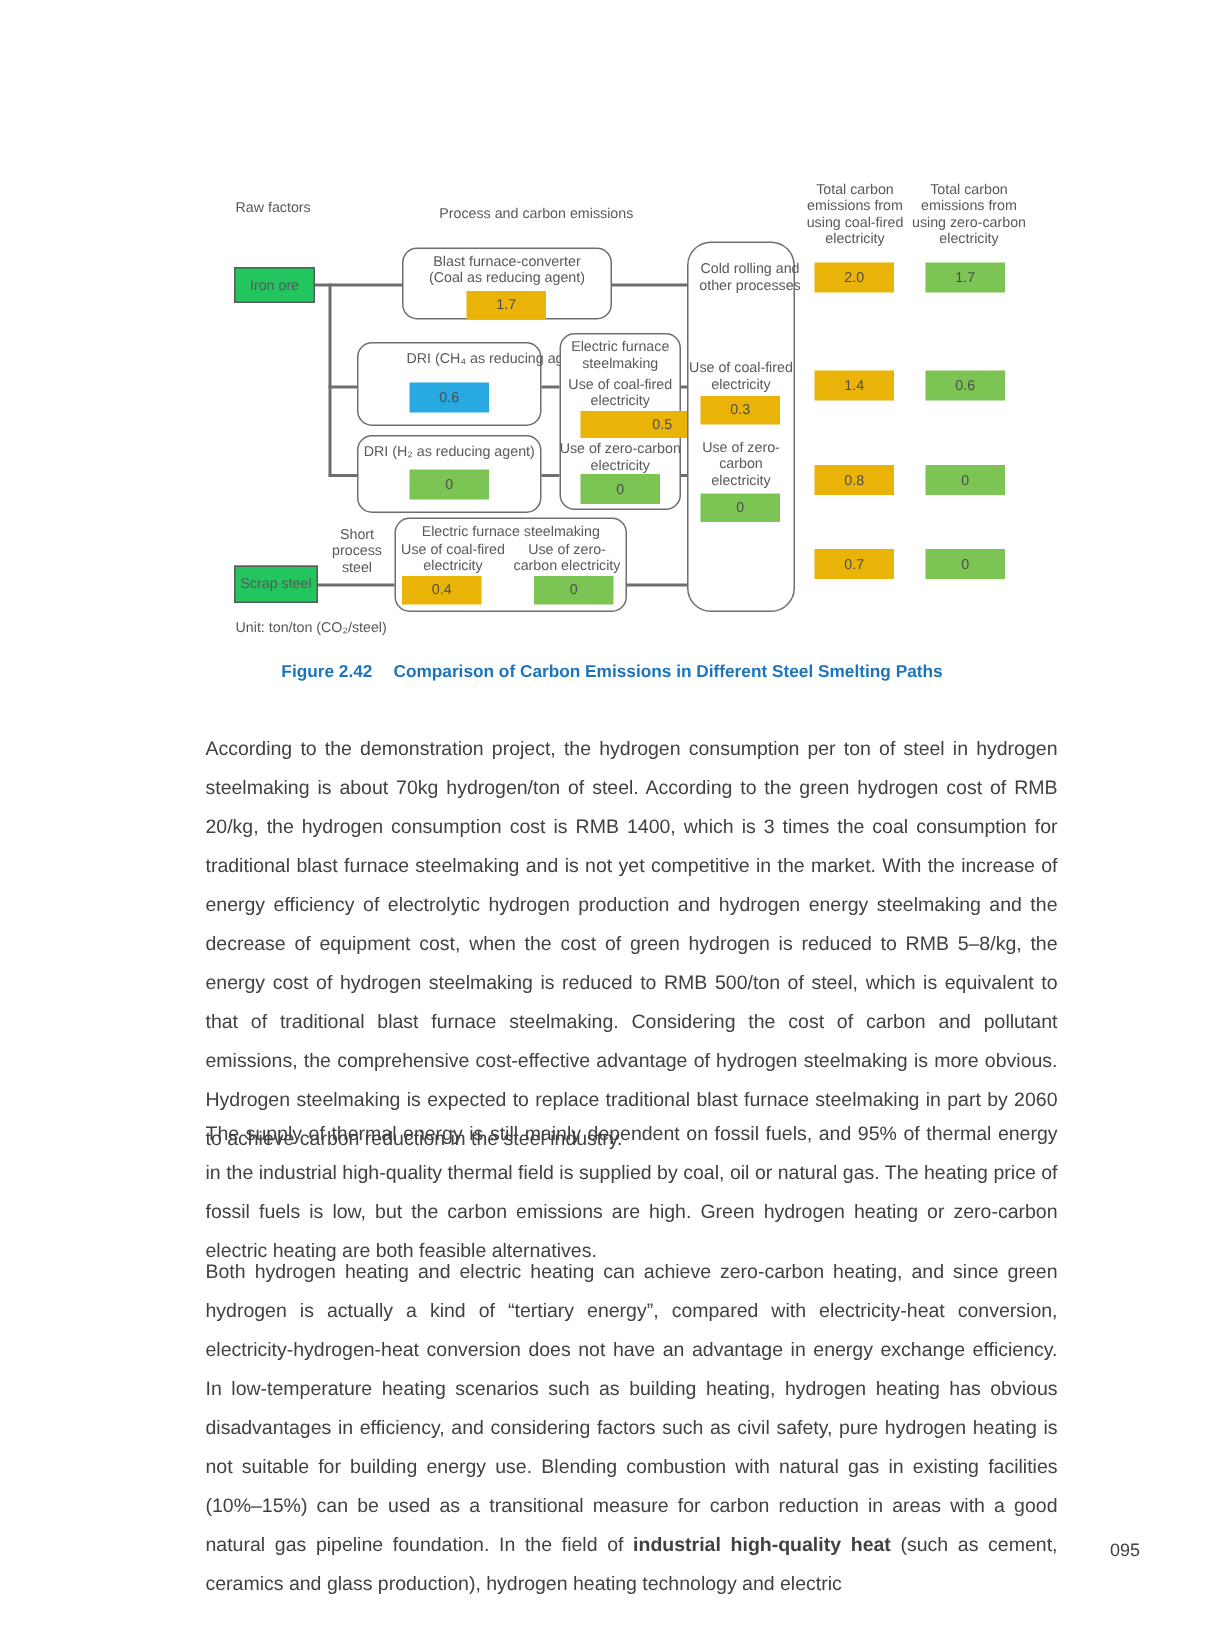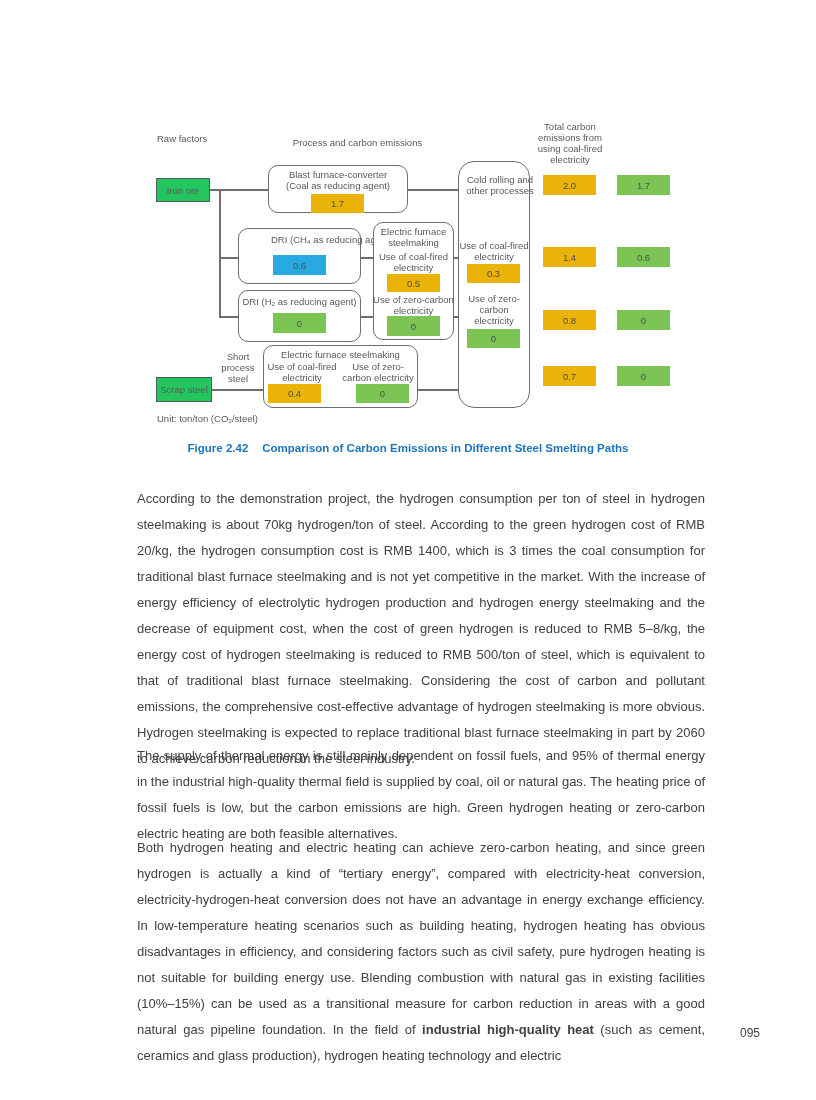--- a/index.html
+++ b/index.html
@@ -37,20 +37,21 @@
 </head>
 <body>
 
 <div class="page">
 
   <div class="fig">
 
     <div class="lbl-left" style="left:157px;top:133px;">Raw factors</div>
     <div class="lbl" style="left:280px;top:137px;width:155px;">Process and carbon emissions</div>
     <div class="lbl" style="left:528px;top:121px;width:84px;">Total carbon emissions from using coal-fired electricity</div>
+    <div class="lbl" style="left:602px;top:121px;width:88px;">Total carbon emissions from using zero-carbon electricity</div>
 
     <div class="sq" style="left:156px;top:178px;width:54px;height:24px;">Iron ore</div>
     <div class="sq" style="left:156px;top:377px;width:56px;height:25px;">Scrap steel</div>
 
     <div class="ln" style="left:210px;top:189px;width:58px;height:1.5px;"></div>
     <div class="ln" style="left:219px;top:189px;width:1.5px;height:128px;"></div>
     <div class="ln" style="left:219px;top:257px;width:19px;height:1.5px;"></div>
     <div class="ln" style="left:219px;top:316px;width:19px;height:1.5px;"></div>
     <div class="ln" style="left:408px;top:189px;width:50px;height:1.5px;"></div>
     <div class="ln" style="left:361px;top:257px;width:12px;height:1.5px;"></div>
@@ -71,21 +72,21 @@
     <div class="lbl" style="left:238px;top:234px;width:123px;margin-left:32px;">DRI (CH₄ as reducing agent)</div>
     <div class="val blue" style="left:273px;top:255px;width:53px;height:20px;">0.6</div>
 
     <div class="rb" style="left:238px;top:290px;width:123px;height:52px;"></div>
     <div class="lbl" style="left:238px;top:296px;width:123px;">DRI (H₂ as reducing agent)</div>
     <div class="val green" style="left:273px;top:313px;width:53px;height:20px;">0</div>
 
     <div class="rb" style="left:373px;top:222px;width:81px;height:118px;"></div>
     <div class="lbl" style="left:373px;top:226px;width:81px;">Electric furnace steelmaking</div>
     <div class="lbl" style="left:373px;top:251px;width:81px;">Use of coal-fired electricity</div>
-    <div class="val gray" style="left:387px;top:274px;width:53px;height:18px;">0.5</div>
+    <div class="val gray" style="left:387px;top:274px;width:53px;height:18px;padding-left:28px;">0.5</div>
     <div class="lbl" style="left:373px;top:294px;width:81px;">Use of zero-carbon electricity</div>
     <div class="val green" style="left:387px;top:316px;width:53px;height:20px;">0</div>
 
     <div class="rb" style="left:263px;top:345px;width:155px;height:63px;"></div>
     <div class="lbl" style="left:263px;top:349px;width:155px;">Electric furnace steelmaking</div>
     <div class="lbl" style="left:266px;top:361px;width:72px;">Use of coal-fired electricity</div>
     <div class="lbl" style="left:342px;top:361px;width:72px;">Use of zero-carbon electricity</div>
     <div class="val gray" style="left:268px;top:384px;">0.4</div>
     <div class="val green" style="left:356px;top:384px;">0</div>
 

